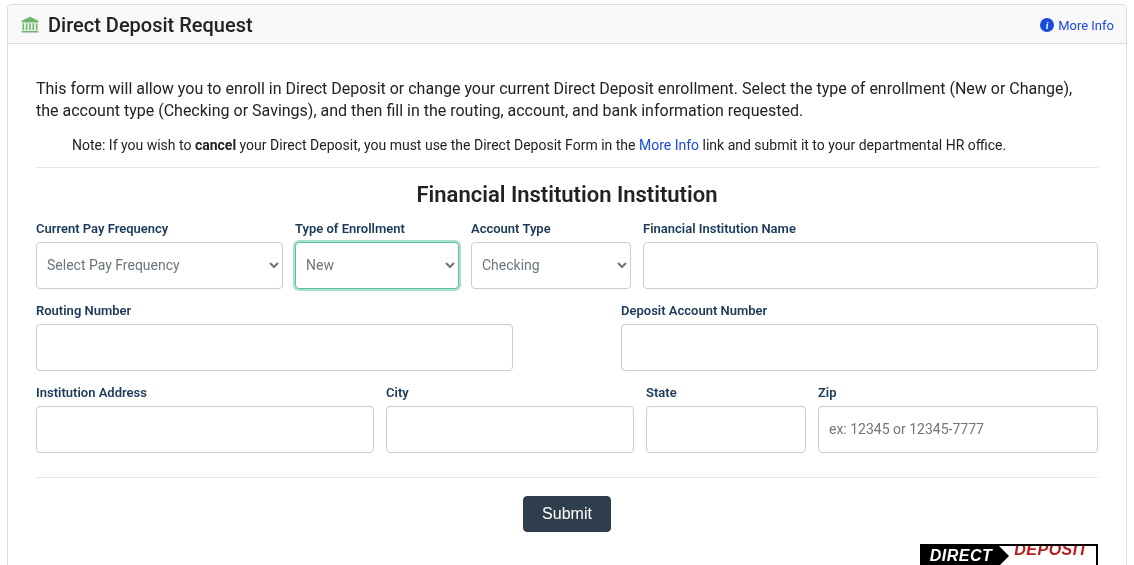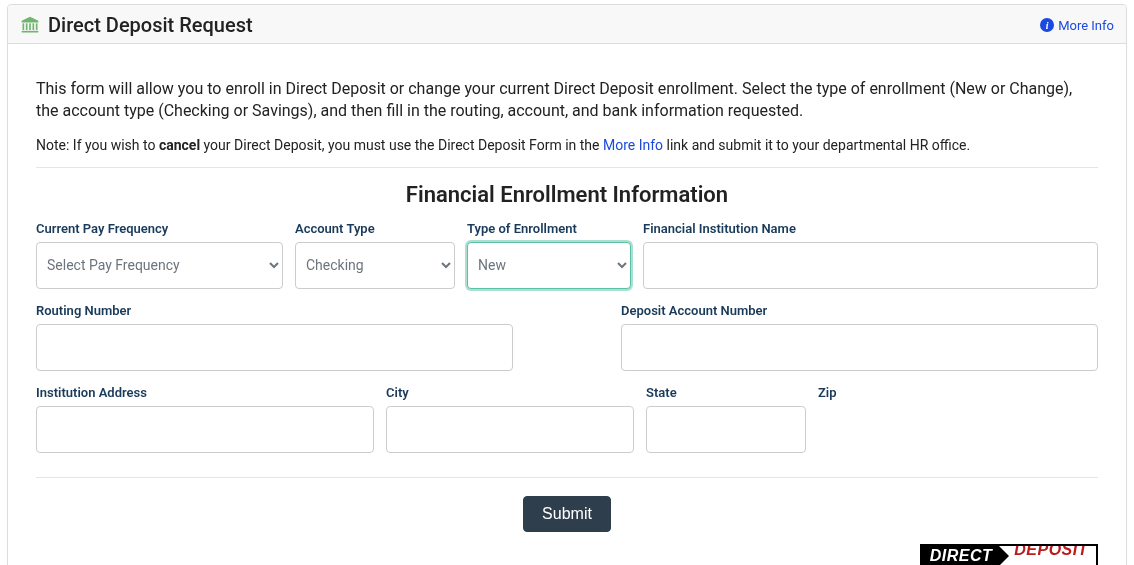--- a/index.html
+++ b/index.html
@@ -56,20 +56,21 @@
   .intro {
     font-size: 16px;
     line-height: 1.4;
     margin-bottom: 14px;
     color: #222;
   }
   .note {
     font-size: 14px;
     margin-bottom: 14px;
     color: #222;
+    margin-left: 36px;
   }
   .note .link {
     color: #1a4ae0;
     cursor: pointer;
   }
   hr {
     border: none;
     border-top: 1px solid #e5e5e5;
     margin: 0 0 14px 0;
   }
@@ -222,41 +223,41 @@
   <div class="body">
 
     <p class="intro">This form will allow you to enroll in Direct Deposit or change your current Direct Deposit enrollment. Select the type of enrollment (New or Change), the account type (Checking or Savings), and then fill in the routing, account, and bank information requested.</p>
 
     <p class="note">
       <span>Note: If you wish to </span><b>cancel</b><span> your Direct Deposit, you must use the Direct Deposit Form in the </span><span class="link">More Info</span><span> link and submit it to your departmental HR office.</span>
     </p>
 
     <hr>
 
-    <div class="section-title">Financial Enrollment Information</div>
+    <div class="section-title">Financial Institution Institution</div>
 
     <div class="form-row">
       <div class="form-group w-pay">
         <label>Current Pay Frequency</label>
         <select class="form-control">
           <option>Select Pay Frequency</option>
         </select>
       </div>
+      <div class="form-group w-enr">
+        <label>Type of Enrollment</label>
+        <select class="form-control focused">
+          <option>New</option>
+        </select>
+      </div>
       <div class="form-group w-acct">
         <label>Account Type</label>
         <select class="form-control">
           <option>Checking</option>
         </select>
       </div>
-      <div class="form-group w-enr">
-        <label>Type of Enrollment</label>
-        <select class="form-control focused">
-          <option>New</option>
-        </select>
-      </div>
       <div class="form-group w-fin">
         <label>Financial Institution Name</label>
         <input type="text" class="form-control" value="" style="">
       </div>
     </div>
 
     <div class="form-row">
       <div class="form-group w-half">
         <label>Routing Number</label>
         <input type="text" class="form-control" value="" style="">
@@ -276,20 +277,21 @@
       <div class="form-group w-city">
         <label>City</label>
         <input type="text" class="form-control" value="" style="">
       </div>
       <div class="form-group w-state">
         <label>State</label>
         <input type="text" class="form-control" value="" style="">
       </div>
       <div class="form-group w-zip">
         <label>Zip</label>
+        <input type="text" class="form-control" placeholder="ex: 12345 or 12345-7777" style="">
       </div>
     </div>
 
     <hr class="bottom">
 
     <div class="submit-wrap">
       <button class="btn-submit">Submit</button>
     </div>
 
     <div class="logo">

